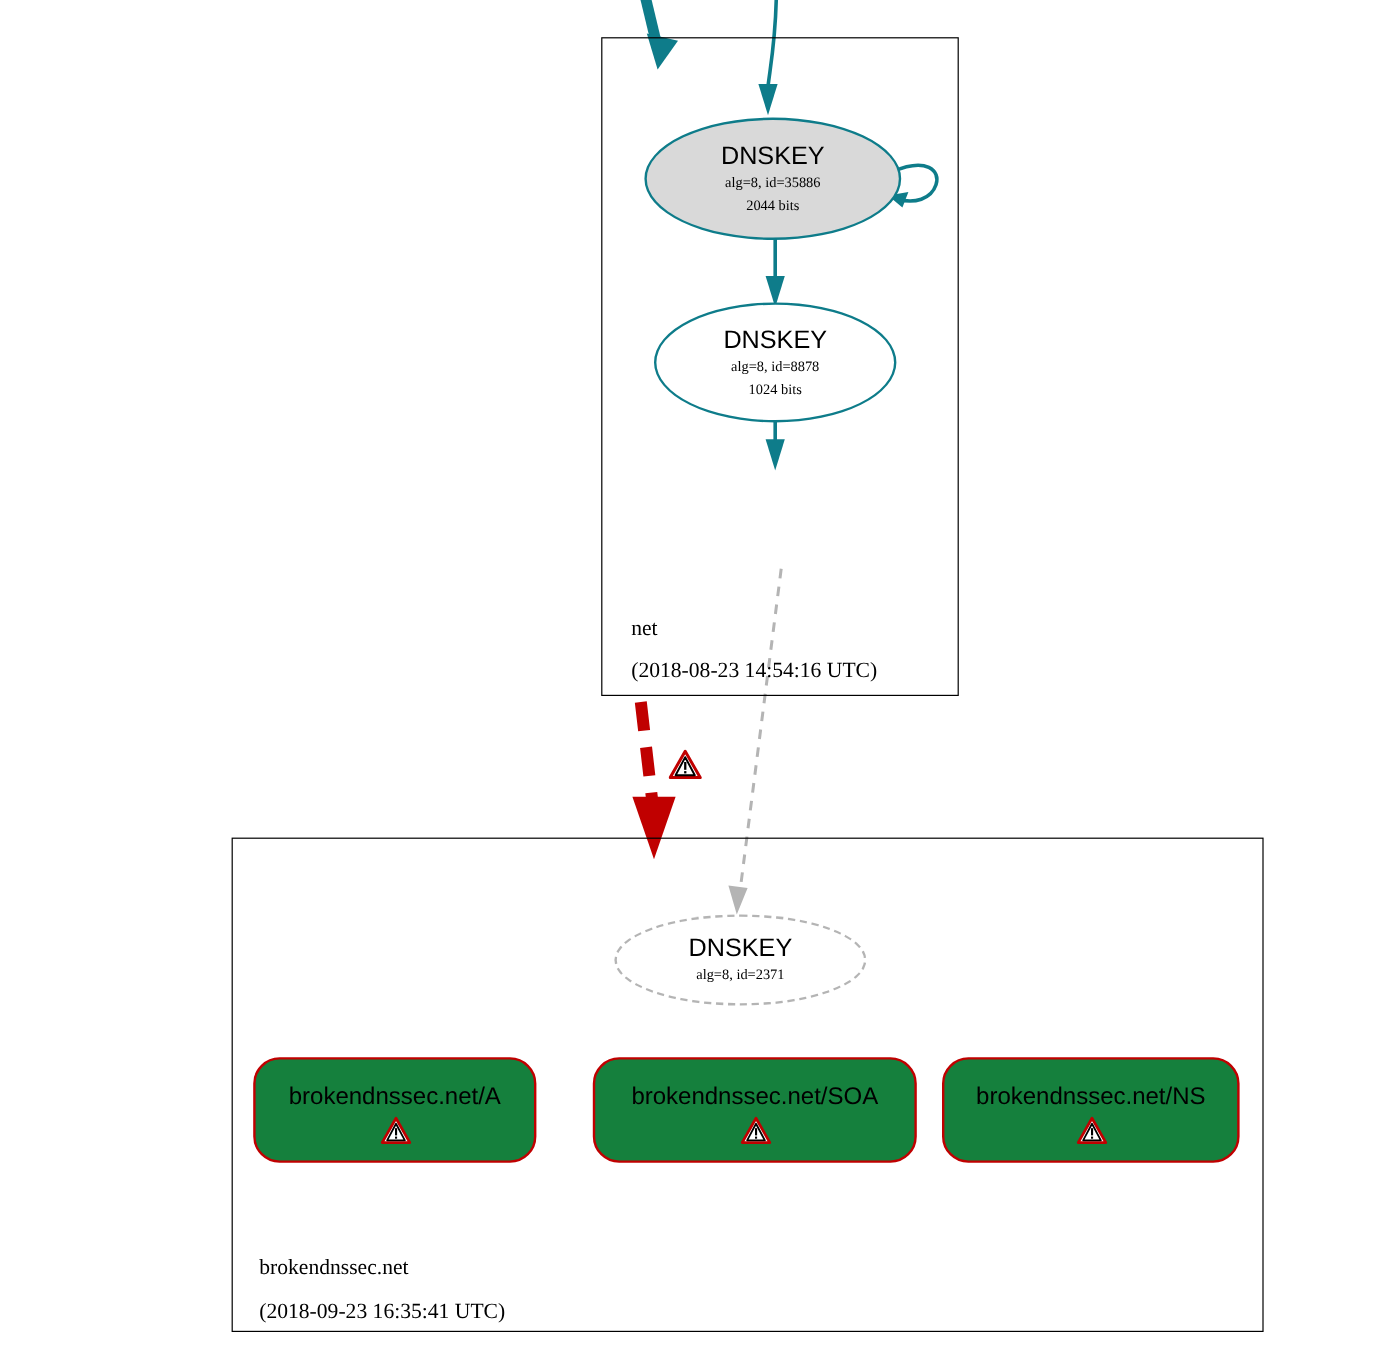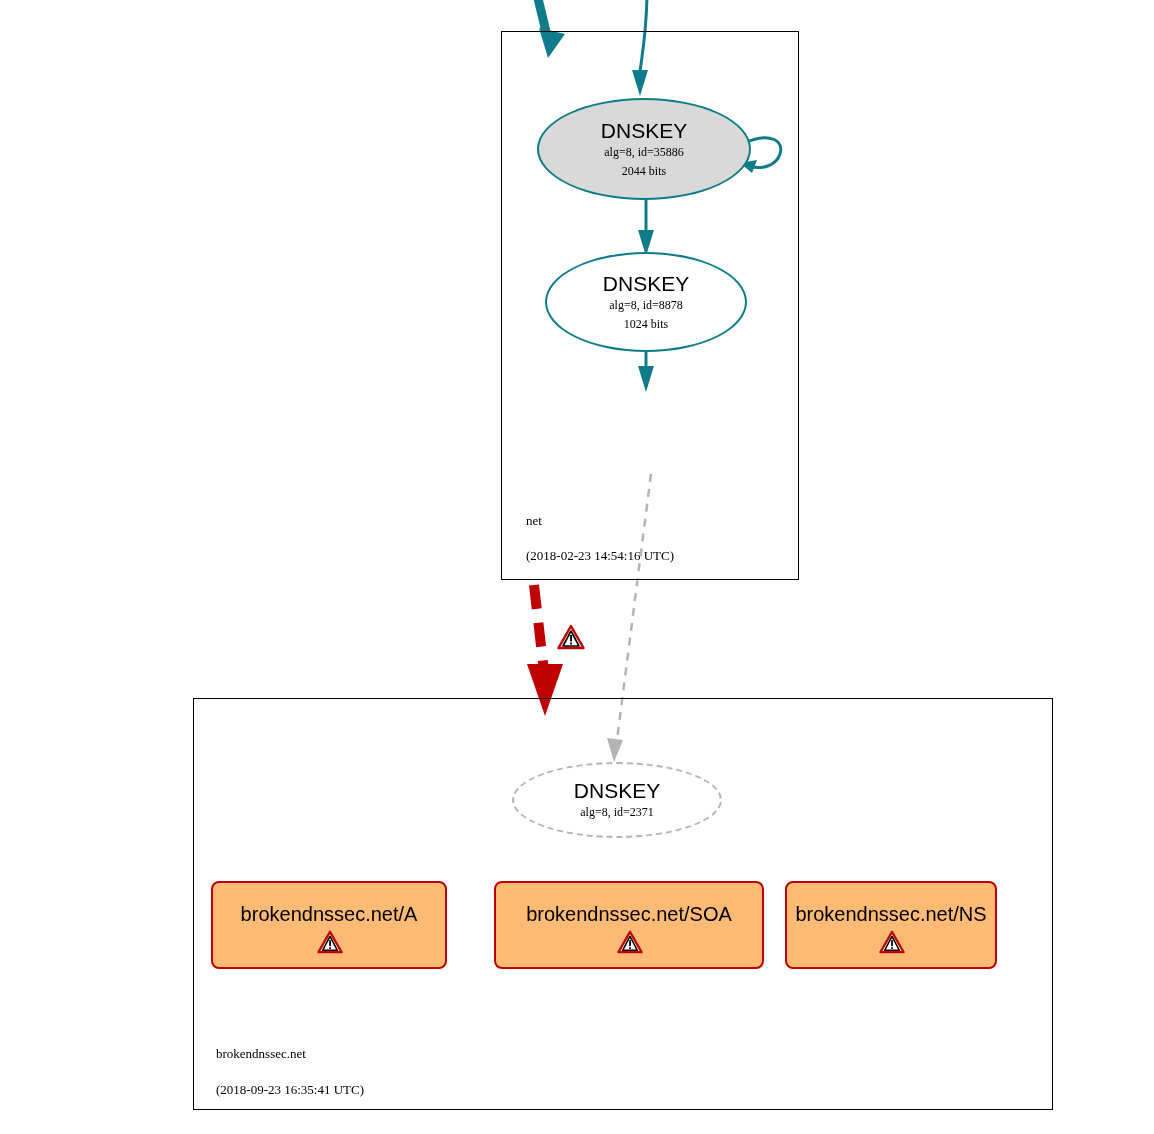--- a/index.html
+++ b/index.html
@@ -28,21 +28,21 @@
   }
   .zone-box {
     position: absolute;
     border: 1px solid #000000;
     background: transparent;
     box-sizing: border-box;
   }
   .zone-label {
     position: absolute;
     font-family: "Liberation Serif", serif;
-    font-size: 13px;
+    font-size: 18px;
     color: #000;
     white-space: nowrap;
   }
   .node-oval {
     position: absolute;
     box-sizing: border-box;
     display: flex;
     flex-direction: column;
     align-items: center;
     justify-content: center;
@@ -73,22 +73,22 @@
     color: #000;
   }
   .ds-node {
     border: 2.5px solid #0e7c8a;
     background: #ffffff;
   }
   .rr-box {
     position: absolute;
     box-sizing: border-box;
     border: 2.5px solid #c00000;
-    border-radius: 8px;
-    background: #fdba74;
+    border-radius: 22px;
+    background: #15803d;
     display: flex;
     flex-direction: column;
     align-items: center;
     justify-content: center;
     padding-top: 4px;
   }
   .rr-box .rr-label {
     font-family: "Liberation Sans", sans-serif;
     font-size: 20px;
     line-height: 24px;
@@ -154,21 +154,21 @@
     </g>
 
     <g>
       <path d="M534,585 L545,680" stroke="#c00000" stroke-width="10" fill="none" stroke-dasharray="24,14"></path>
       <path d="M527,664 L563,664 L545,716 z" fill="#c00000"></path>
     </g>
   </svg>
 
   <div class="zone-box" style="left:501px; top:31px; width:298px; height:549px;"></div>
   <div class="zone-label" style="left:526px; top:513px;">net</div>
-  <div class="zone-label" style="left:526px; top:548px;">(2018-02-23 14:54:16 UTC)</div>
+  <div class="zone-label" style="left:526px; top:548px;">(2018-08-23 14:54:16 UTC)</div>
 
   <div class="node-oval key-secure" style="left:537px; top:98px; width:214px; height:102px;">
     <div class="title">DNSKEY</div>
     <div class="sub">alg=8, id=35886</div>
     <div class="sub">2044 bits</div>
   </div>
 
   <div class="node-oval key-plain" style="left:545px; top:252px; width:202px; height:100px;">
     <div class="title">DNSKEY</div>
     <div class="sub">alg=8, id=8878</div>
@@ -211,21 +211,21 @@
     <div class="warn" style="margin-top:4px;">
       <svg width="26" height="24" viewBox="0 0 28 26">
         <path d="M14,2 L26.5,24 L1.5,24 Z" fill="#ffffff" stroke="#c00000" stroke-width="2.5" stroke-linejoin="round"></path>
         <path d="M14,7 L22,22 L6,22 Z" fill="none" stroke="#000000" stroke-width="1.6" stroke-linejoin="round"></path>
         <rect x="13.1" y="11" width="1.9" height="6.5" fill="#000000"></rect>
         <rect x="13.1" y="18.6" width="1.9" height="1.9" fill="#000000"></rect>
       </svg>
     </div>
   </div>
 
-  <div class="rr-box" style="left:785px; top:881px; width:212px; height:88px;">
+  <div class="rr-box" style="left:785px; top:881px; width:248px; height:88px;">
     <div class="rr-label">brokendnssec.net/NS</div>
     <div class="warn" style="margin-top:4px;">
       <svg width="26" height="24" viewBox="0 0 28 26">
         <path d="M14,2 L26.5,24 L1.5,24 Z" fill="#ffffff" stroke="#c00000" stroke-width="2.5" stroke-linejoin="round"></path>
         <path d="M14,7 L22,22 L6,22 Z" fill="none" stroke="#000000" stroke-width="1.6" stroke-linejoin="round"></path>
         <rect x="13.1" y="11" width="1.9" height="6.5" fill="#000000"></rect>
         <rect x="13.1" y="18.6" width="1.9" height="1.9" fill="#000000"></rect>
       </svg>
     </div>
   </div>

